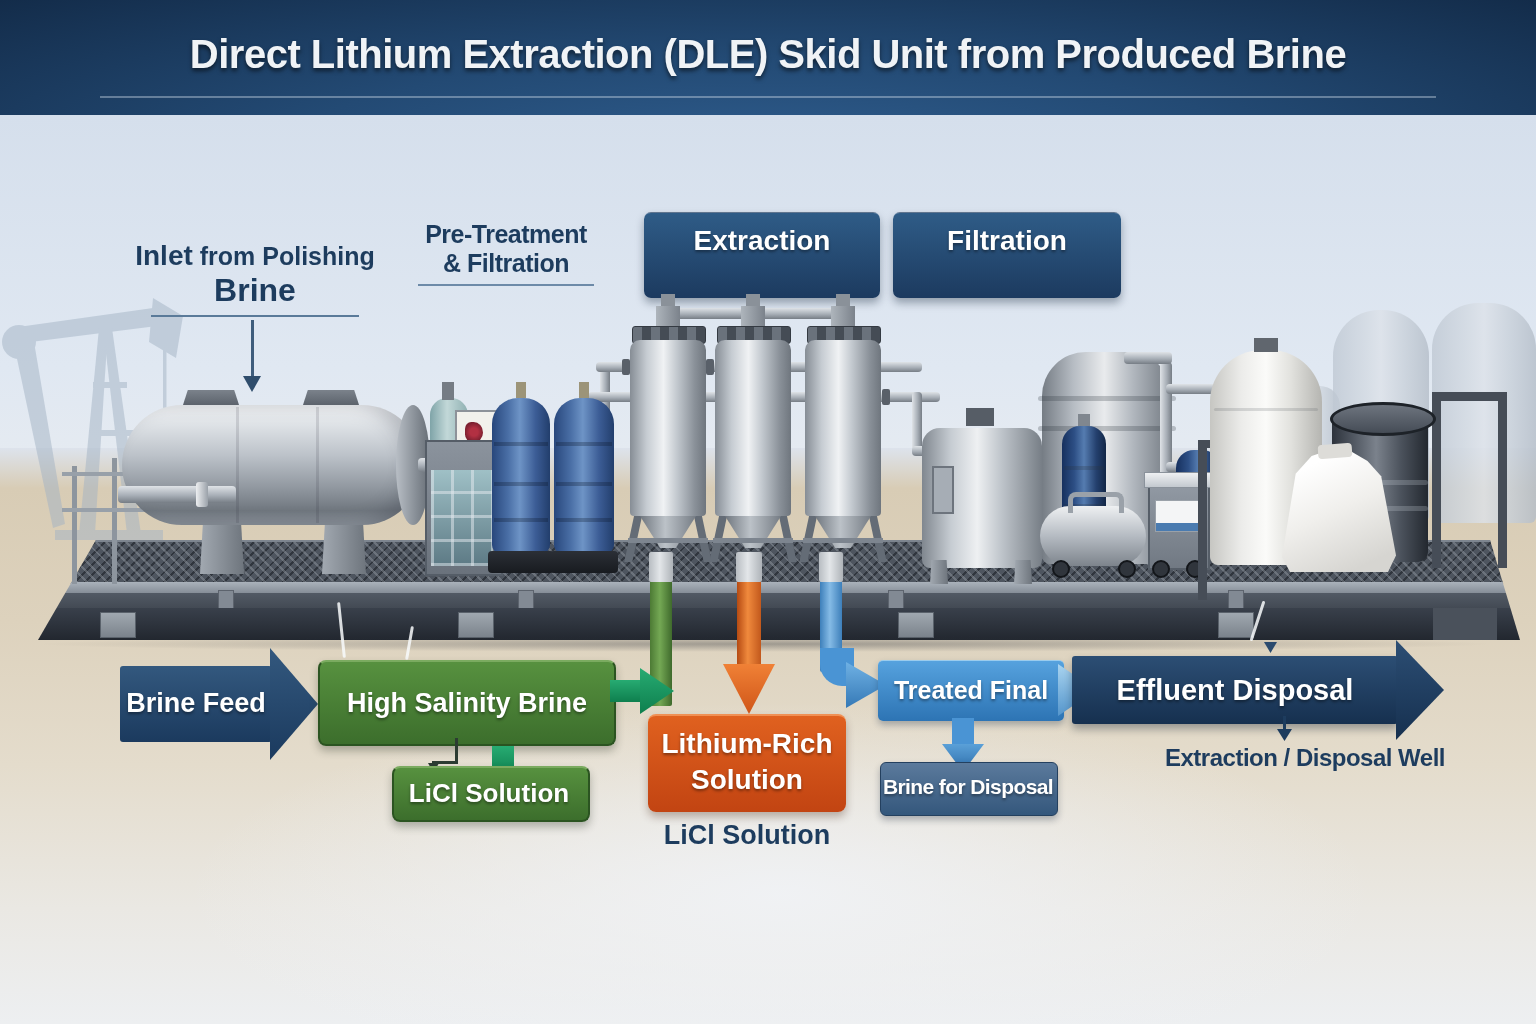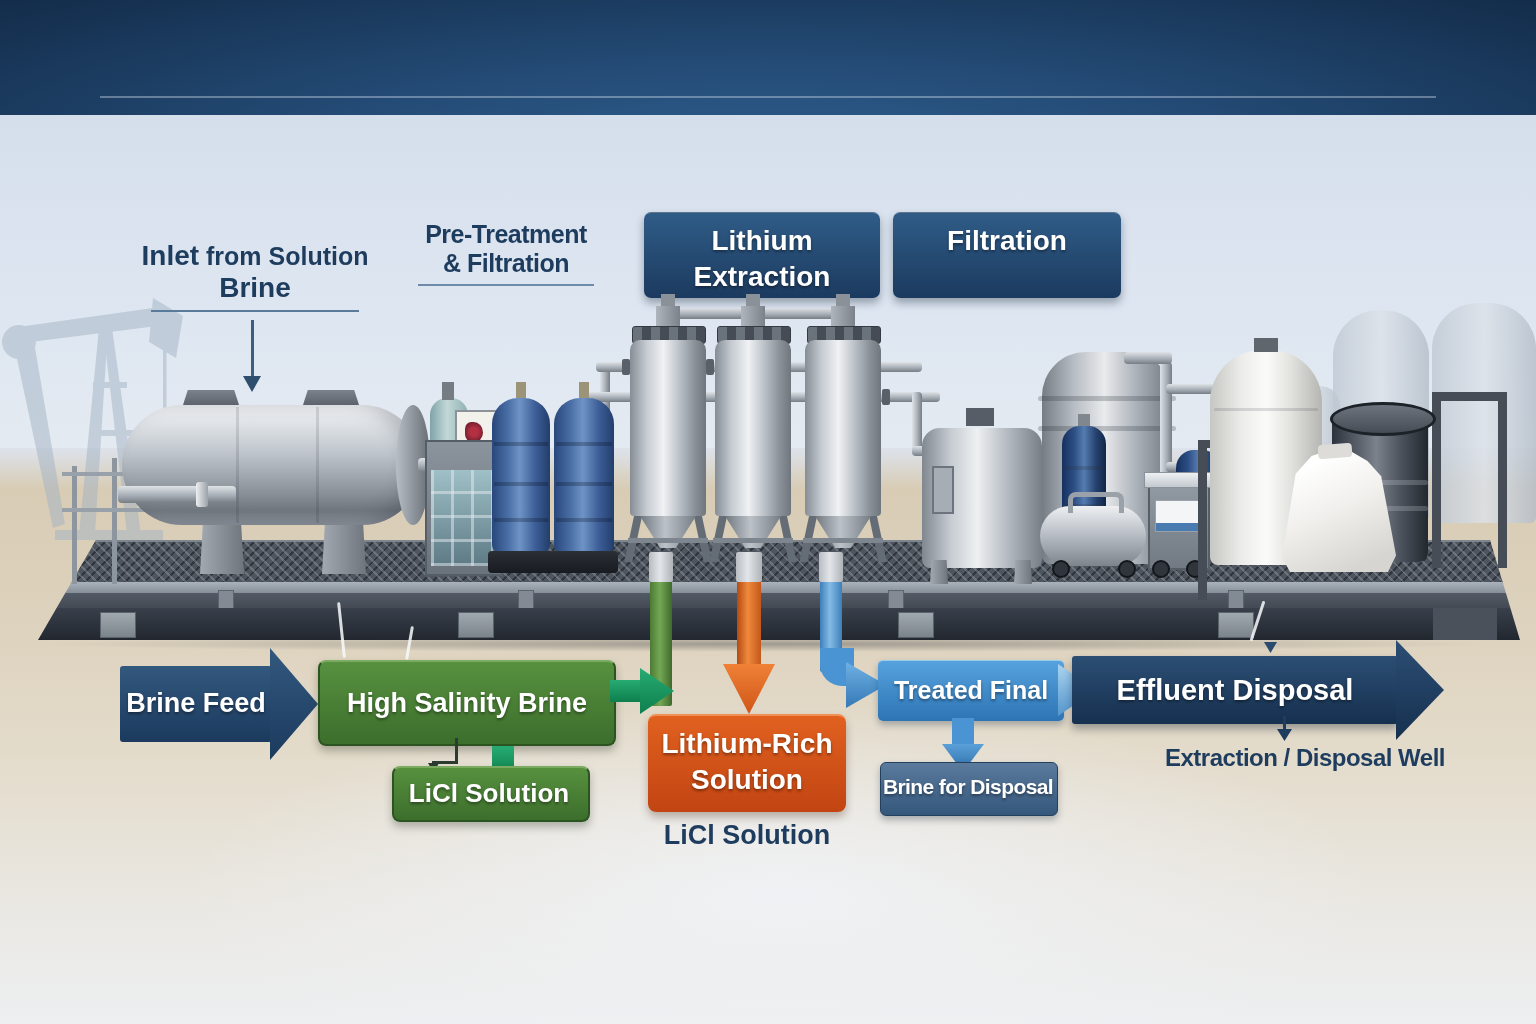--- a/index.html
+++ b/index.html
@@ -159,39 +159,39 @@
       <rect x="151" y="212" width="20" height="6"></rect>
       <rect x="52" y="248" width="108" height="10"></rect>
     </g>
   </svg>
 
   <div class="abs bg-tank" style="left:1282px;top:386px;width:58px;height:92px;border-radius:20px 20px 4px 4px;"></div>
   <div class="abs bg-tank" style="left:1333px;top:310px;width:96px;height:212px;"></div>
   <div class="abs bg-tank" style="left:1432px;top:303px;width:104px;height:220px;"></div>
 
   <header class="abs title-bar">
+    <h1>Direct Lithium Extraction (DLE) Skid Unit from Produced Brine</h1>
     <div class="abs title-underline"></div>
   </header>
 
   <div class="abs sec" style="left:130px;top:240px;width:250px;">
-    <div><span style="font-size:28px;">Inlet</span><span style="font-size:25px;font-weight:700;"> from Solution</span></div>
-    <div style="font-size:28px;">Brine</div>
+    <div><span style="font-size:28px;">Inlet</span><span style="font-size:25px;font-weight:700;"> from Polishing</span></div>
+    <div style="font-size:32px;">Brine</div>
     <span class="rule" style="width:208px;background:#5a7a99;height:2px;"></span>
   </div>
   <div class="abs down-line" style="left:251px;top:320px;height:58px;"></div>
   <div class="abs tri-down" style="left:243px;top:376px;width:18px;height:16px;"></div>
 
   <div class="abs sec" style="left:408px;top:220px;width:196px;font-size:25px;letter-spacing:-.5px;">
     <div>Pre-Treatment</div>
     <div>&amp; Filtration</div>
     <span class="rule" style="width:176px;height:2px;background:#6d8aa8;"></span>
   </div>
 
   <div class="abs navy-box ts" style="left:644px;top:212px;width:236px;height:86px;font-size:28px;line-height:1.3;padding-top:10px;box-sizing:border-box;">
-    <div>Lithium</div>
     <div>Extraction</div>
   </div>
   <div class="abs navy-box ts" style="left:893px;top:212px;width:228px;height:86px;font-size:28px;line-height:1.3;padding-top:10px;box-sizing:border-box;">
     <div>Filtration</div>
   </div>
 
 
   <div class="abs skid">
     <div class="abs grate"></div>
     <div class="abs rail-top"></div>

